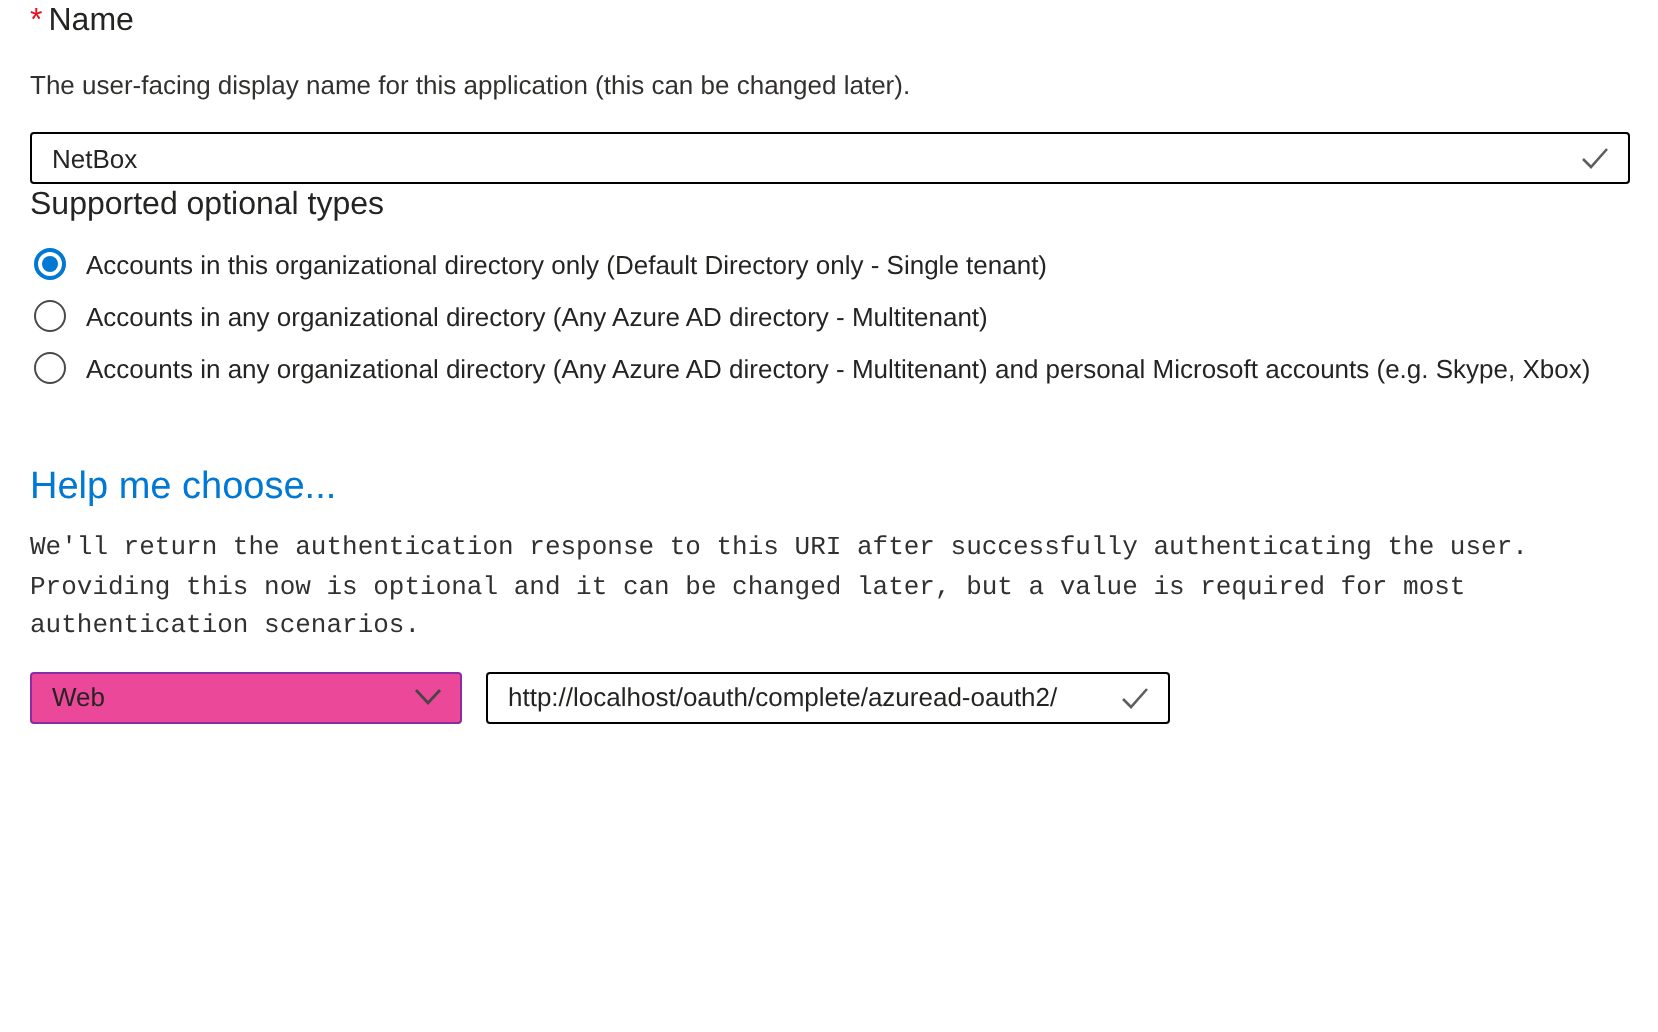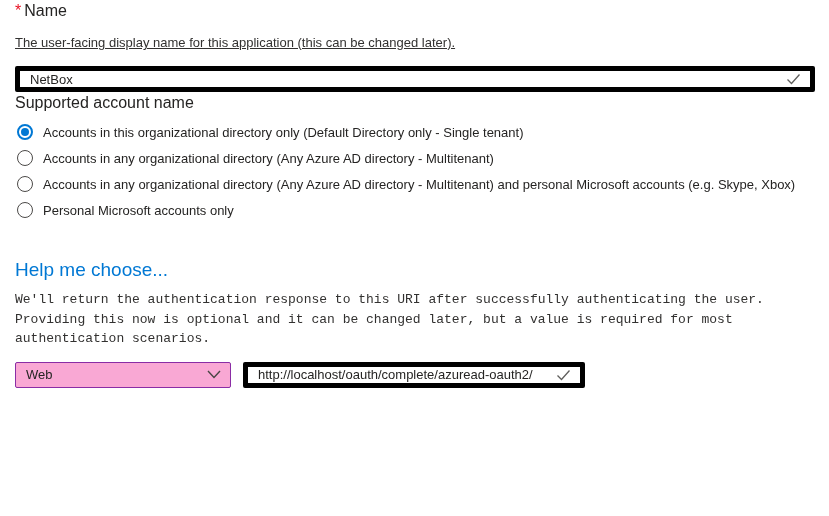--- a/index.html
+++ b/index.html
@@ -21,33 +21,32 @@
     line-height: 22px;
     color: #252423;
   }
   .required-marker { color: #e81123; margin-right: 3px; }
 
   .field-desc {
     margin: 12px 0 0;
     font-size: 13px;
     line-height: 17px;
     color: #323130;
-    text-decoration: underline;
   }
 
   .title-name { margin-top: 10px; }
   .title-accounts { margin-top: 43px; }
   .title-redirect { margin-top: 46px; }
 
   .input-box {
     position: relative;
     display: flex;
     align-items: center;
     height: 26px;
-    border: 5px solid #000000;
+    border: 1px solid #000000;
     border-radius: 2px;
     background: #ffffff;
   }
   .name-input-box { margin-top: 15px; width: 800px; }
   .input-box input {
     flex: 1;
     height: 100%;
     border: none;
     outline: none;
     background: transparent;
@@ -125,21 +124,21 @@
   .platform-select {
     width: 216px;
     height: 26px;
     border: 1px solid #8a2da5;
     border-radius: 2px;
     display: flex;
     align-items: center;
     justify-content: space-between;
     padding: 0 9px 0 10px;
     cursor: pointer;
-    background: #f9a8d4;
+    background: #ec4899;
   }
   .platform-select .select-value {
     font-size: 13px;
     color: #252423;
   }
   .uri-input-box { width: 342px; }
 </style>
 </head>
 <body>
 
@@ -153,47 +152,41 @@
   <div class="input-box name-input-box">
     <input type="text" value="NetBox" style="">
     <span class="valid-check">
       <svg width="15" height="12" viewBox="0 0 15 12">
         <path d="M1.5 6.5 L5.5 10.5 L13.5 1.5" stroke="#5f5e5c" stroke-width="1.3" fill="none"></path>
       </svg>
     </span>
   </div>
 
   
-  <h2 class="section-title title-accounts">Supported account name</h2>
+  <h2 class="section-title title-accounts">Supported optional types</h2>
 
 
   <div class="radio-group">
     <div class="radio-row selected">
       <span class="radio-outer">
           <span class="radio-inner"></span>
         </span>
       <span class="radio-label">Accounts in this organizational directory only (Default Directory only - Single tenant)</span>
     </div>
     <div class="radio-row">
       <span class="radio-outer">
           <span class="radio-inner"></span>
         </span>
       <span class="radio-label">Accounts in any organizational directory (Any Azure AD directory - Multitenant)</span>
     </div>
     <div class="radio-row">
       <span class="radio-outer">
           <span class="radio-inner"></span>
         </span>
       <span class="radio-label">Accounts in any organizational directory (Any Azure AD directory - Multitenant) and personal Microsoft accounts (e.g. Skype, Xbox)</span>
-    </div>
-    <div class="radio-row">
-      <span class="radio-outer">
-          <span class="radio-inner"></span>
-        </span>
-      <span class="radio-label">Personal Microsoft accounts only</span>
     </div>
   </div>
 
   <a class="help-link">Help me choose...</a>
 
   
 
   <p class="redirect-desc">We'll return the authentication response to this URI after successfully authenticating the user. Providing this now is optional and it can be changed later, but a value is required for most authentication scenarios.</p>
 
   <div class="redirect-row">

